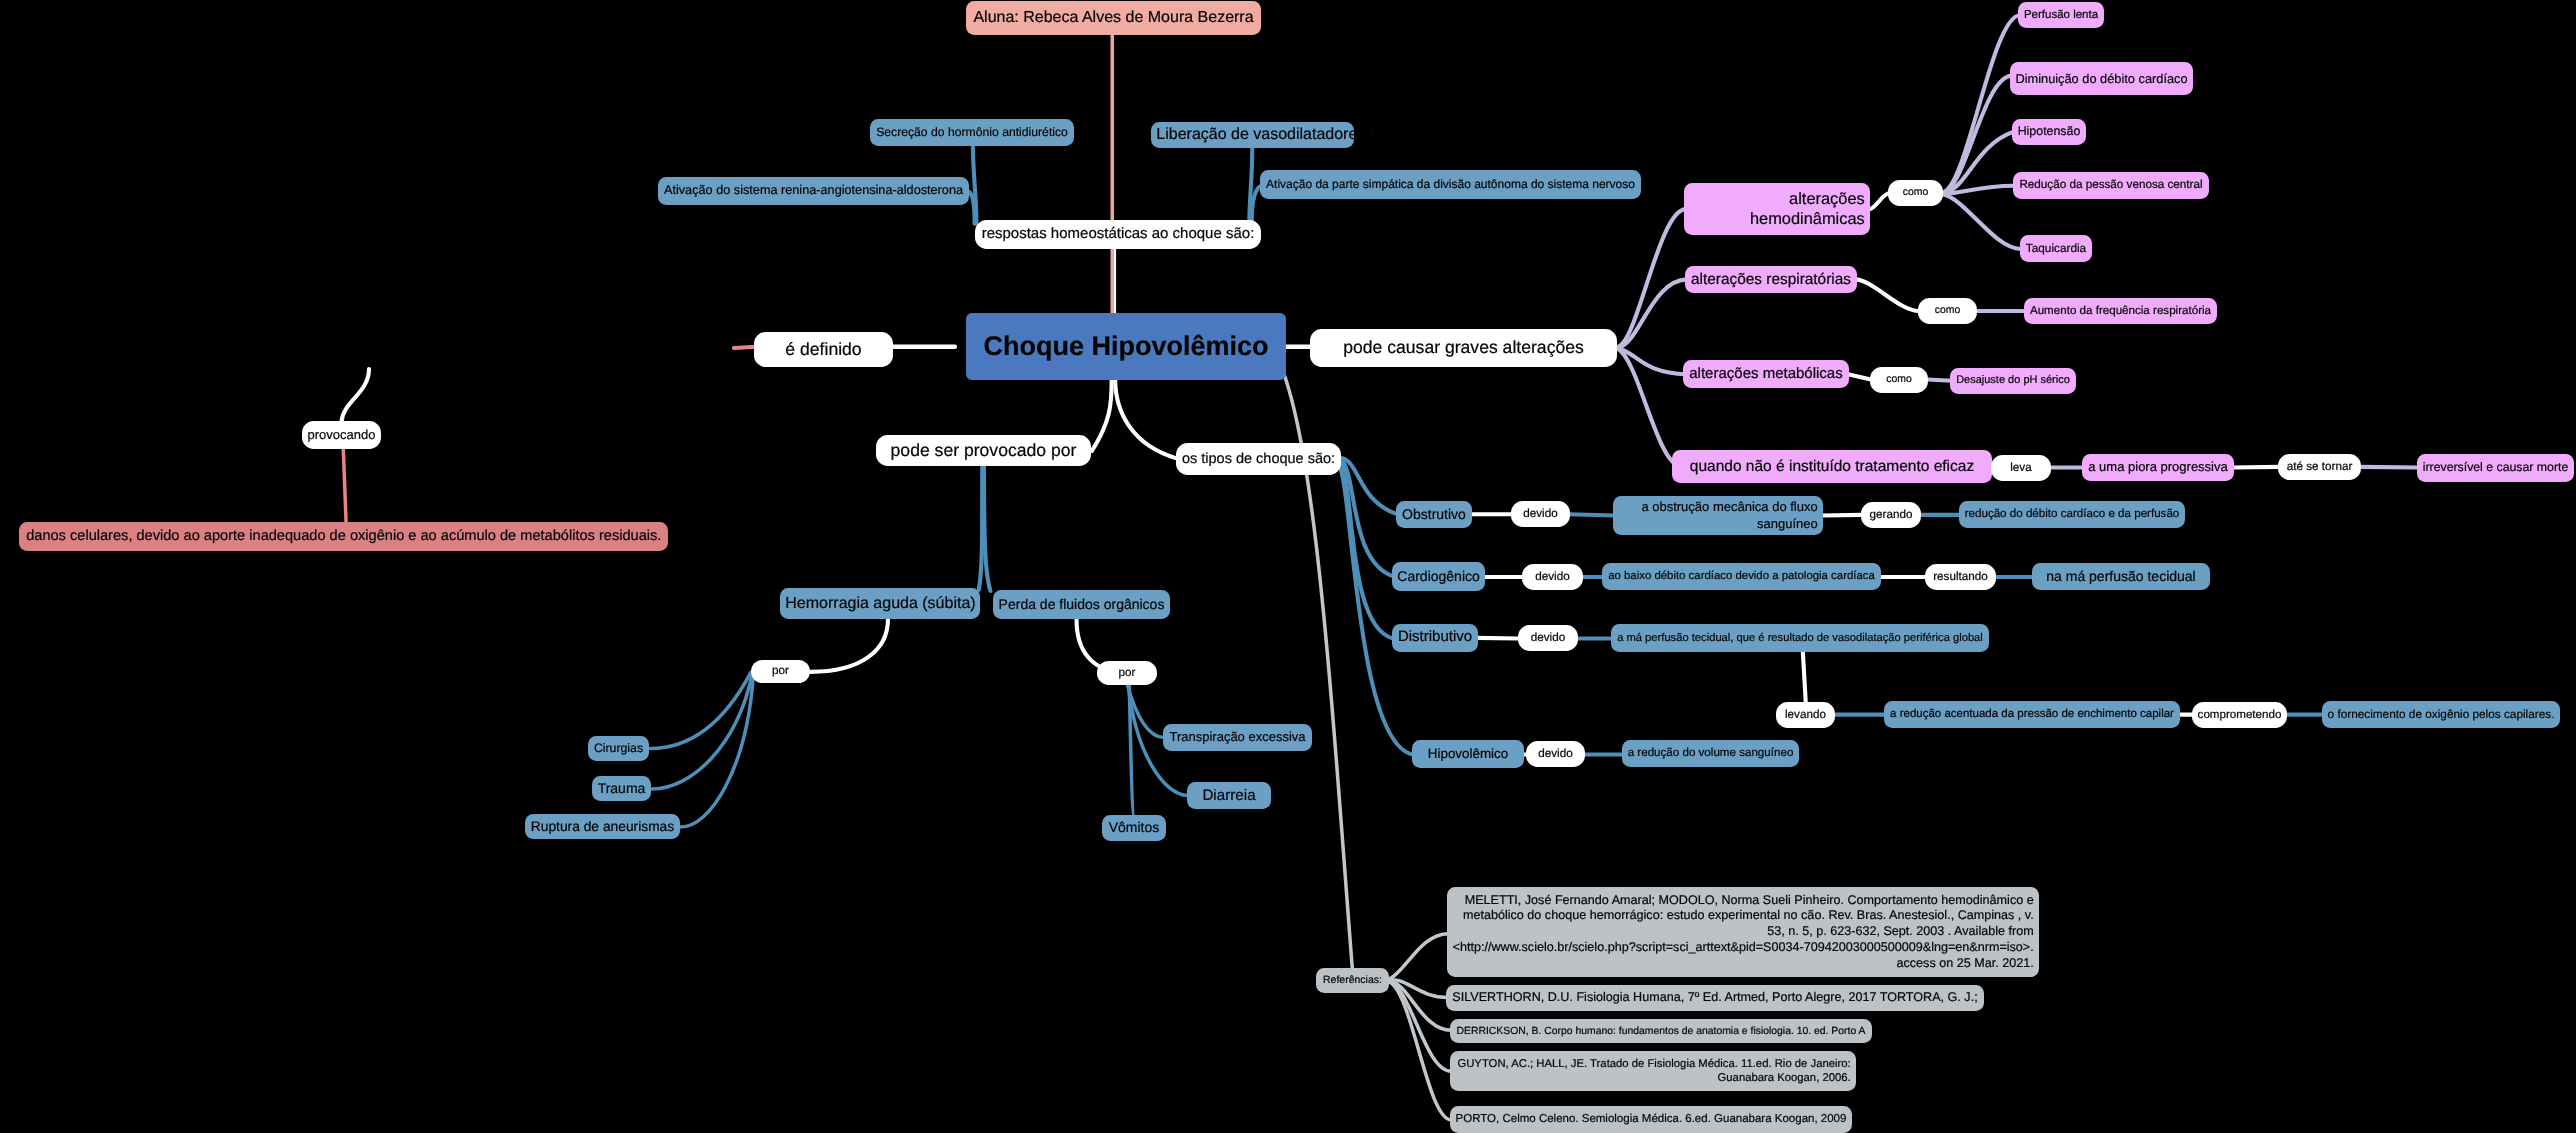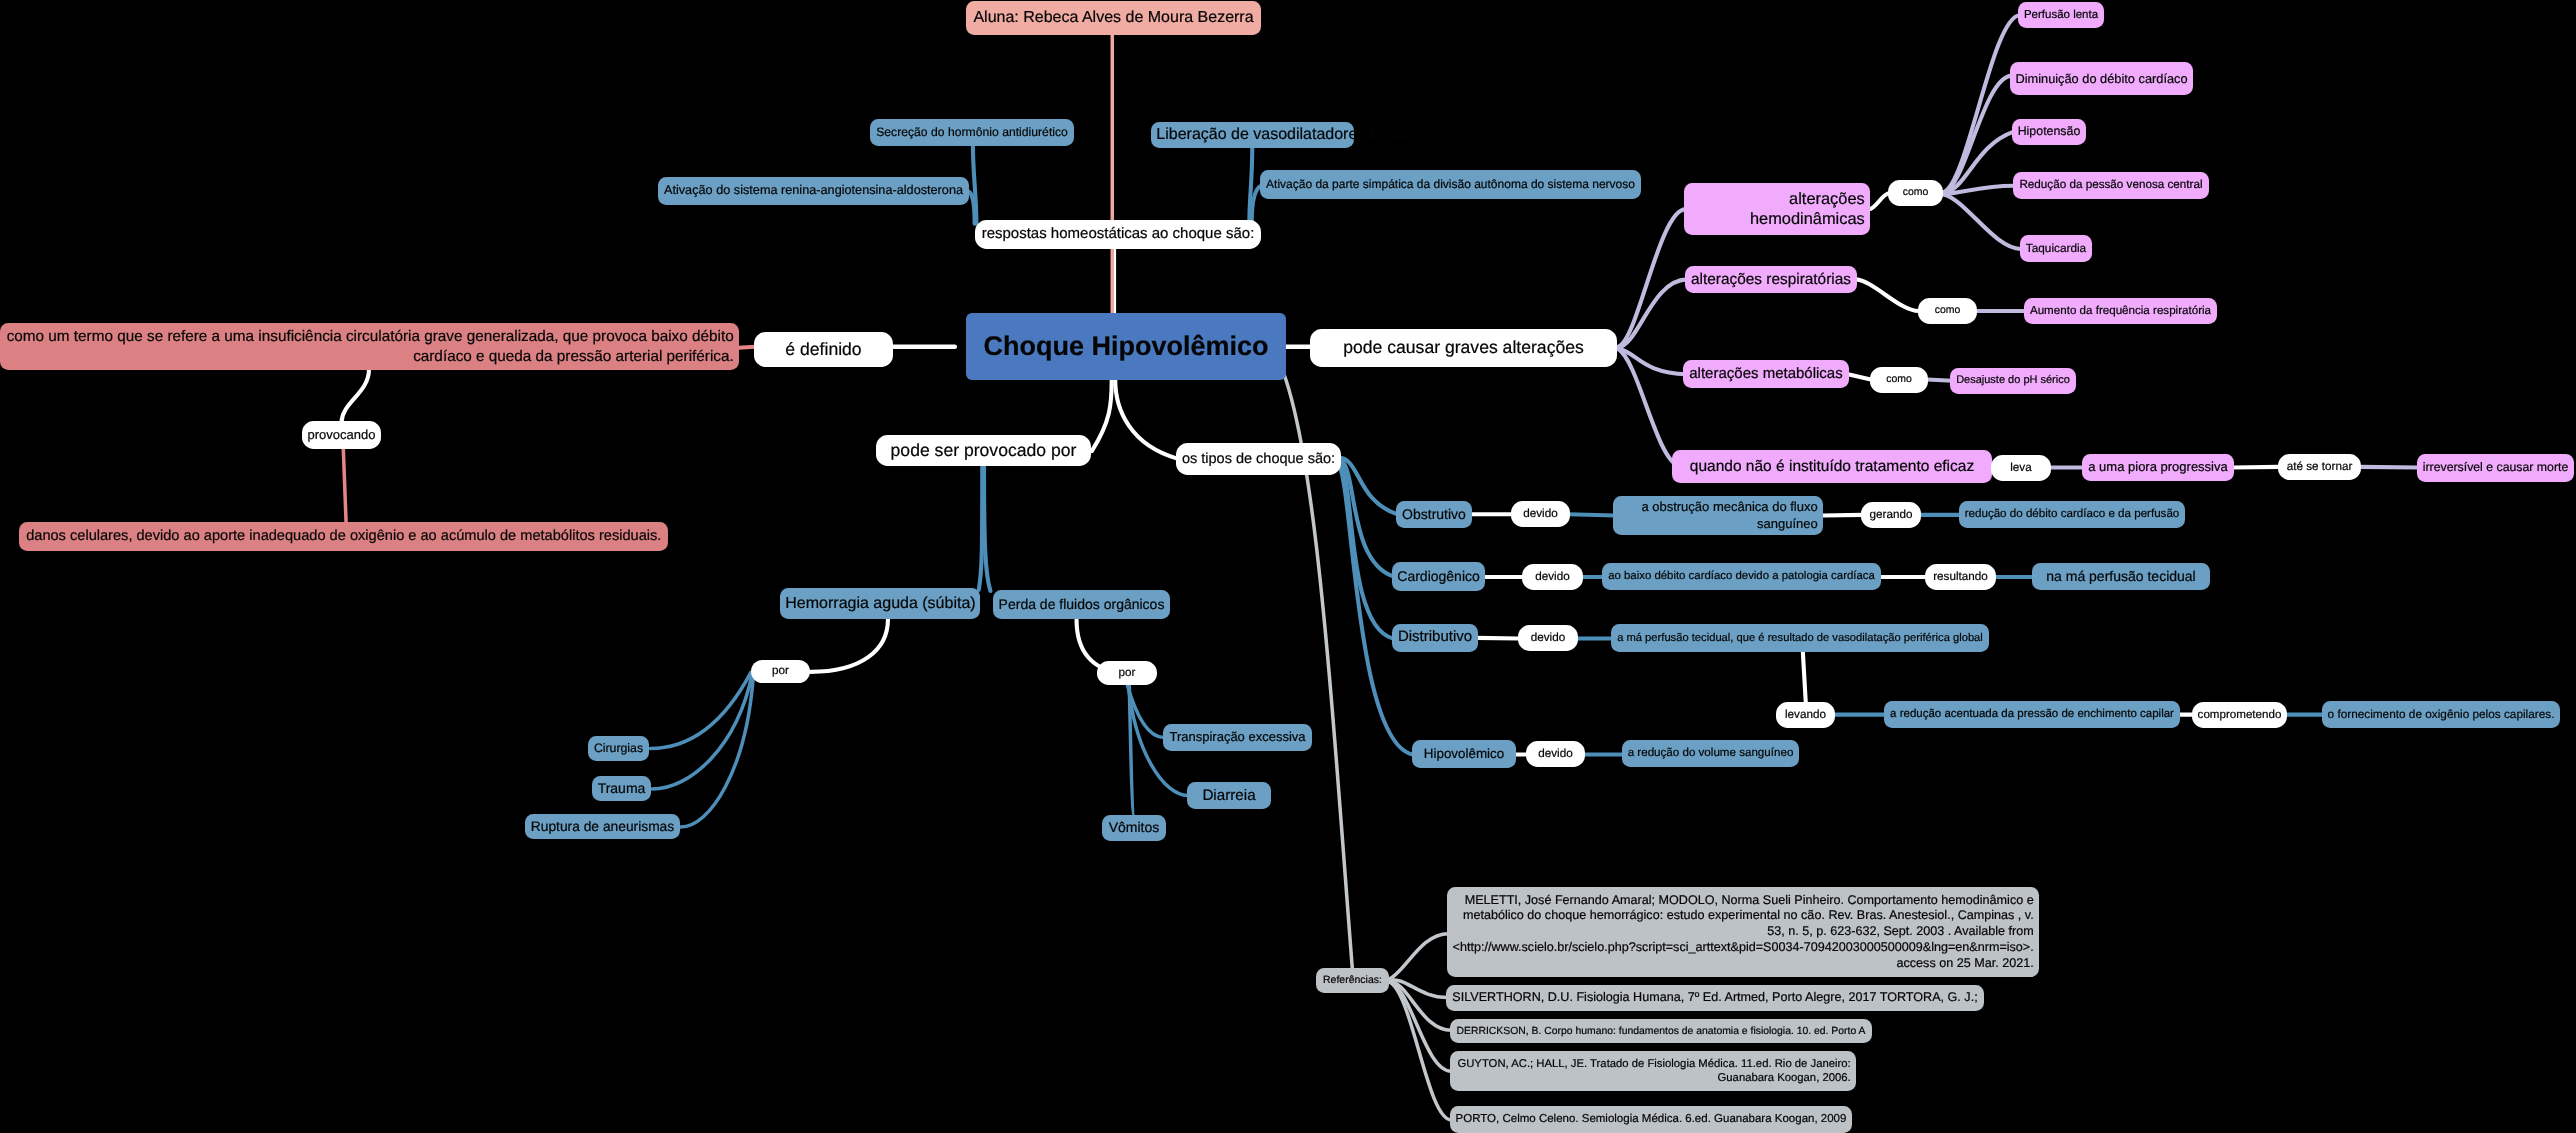--- a/index.html
+++ b/index.html
@@ -105,26 +105,20 @@
     </div>
 <div class="nd n-blue" style="left:658px;top:177px;width:311px;height:27.5px;font-size:12.7px">
       <span class="lbl">Ativação do sistema renina-angiotensina-aldosterona</span>
     </div>
 <div class="nd n-blue" style="left:1260px;top:170px;width:381px;height:29px;font-size:12px">
       <span class="lbl">Ativação da parte simpática da divisão autônoma do sistema nervoso</span>
     </div>
 <div class="nd n-white" style="left:975px;top:220px;width:286px;height:29px;font-size:15px">
       <span class="lbl">respostas homeostáticas ao choque são:</span>
     </div>
-<div class="nd n-red" style="left:0px;top:323px;width:739px;height:47px;font-size:15.3px">
-      <span class="lbl ml">
-        <div>como um termo que se refere a uma insuficiência circulatória grave generalizada, que provoca baixo débito</div>
-        <div>cardíaco e queda da pressão arterial periférica.</div>
-      </span>
-    </div>
 <div class="nd n-white" style="left:754px;top:332px;width:139px;height:35px;font-size:17.6px">
       <span class="lbl">é definido</span>
     </div>
 <div class="nd n-central" style="left:952px;top:313px;width:320px;height:67px;font-size:27px">
       <span class="lbl">Choque Hipovolêmico</span>
     </div>
 <div class="nd n-white" style="left:1310px;top:329px;width:307px;height:38px;font-size:17.6px">
       <span class="lbl">pode causar graves alterações</span>
     </div>
 <div class="nd n-white" style="left:302px;top:421px;width:79px;height:28px;font-size:13px">
@@ -273,21 +267,21 @@
     </div>
 <div class="nd n-blue" style="left:1884px;top:701px;width:296px;height:27px;font-size:11.5px">
       <span class="lbl">a redução acentuada da pressão de enchimento capilar</span>
     </div>
 <div class="nd n-white" style="left:2192px;top:702px;width:95px;height:26px;font-size:11.6px">
       <span class="lbl">comprometendo</span>
     </div>
 <div class="nd n-blue" style="left:2322px;top:701px;width:238px;height:27px;font-size:11.8px">
       <span class="lbl">o fornecimento de oxigênio pelos capilares.</span>
     </div>
-<div class="nd n-blue" style="left:1412px;top:740px;width:104px;height:28px;font-size:13.4px">
+<div class="nd n-blue" style="left:1412px;top:740px;width:112px;height:28px;font-size:13.4px">
       <span class="lbl">Hipovolêmico</span>
     </div>
 <div class="nd n-white" style="left:1526px;top:741px;width:59px;height:26px;font-size:11.7px">
       <span class="lbl">devido</span>
     </div>
 <div class="nd n-blue" style="left:1622px;top:740px;width:177px;height:27px;font-size:11.6px">
       <span class="lbl">a redução do volume sanguíneo</span>
     </div>
 <div class="nd n-gray" style="left:1316px;top:968px;width:73px;height:24.6px;font-size:10.5px">
       <span class="lbl">Referências:</span>

